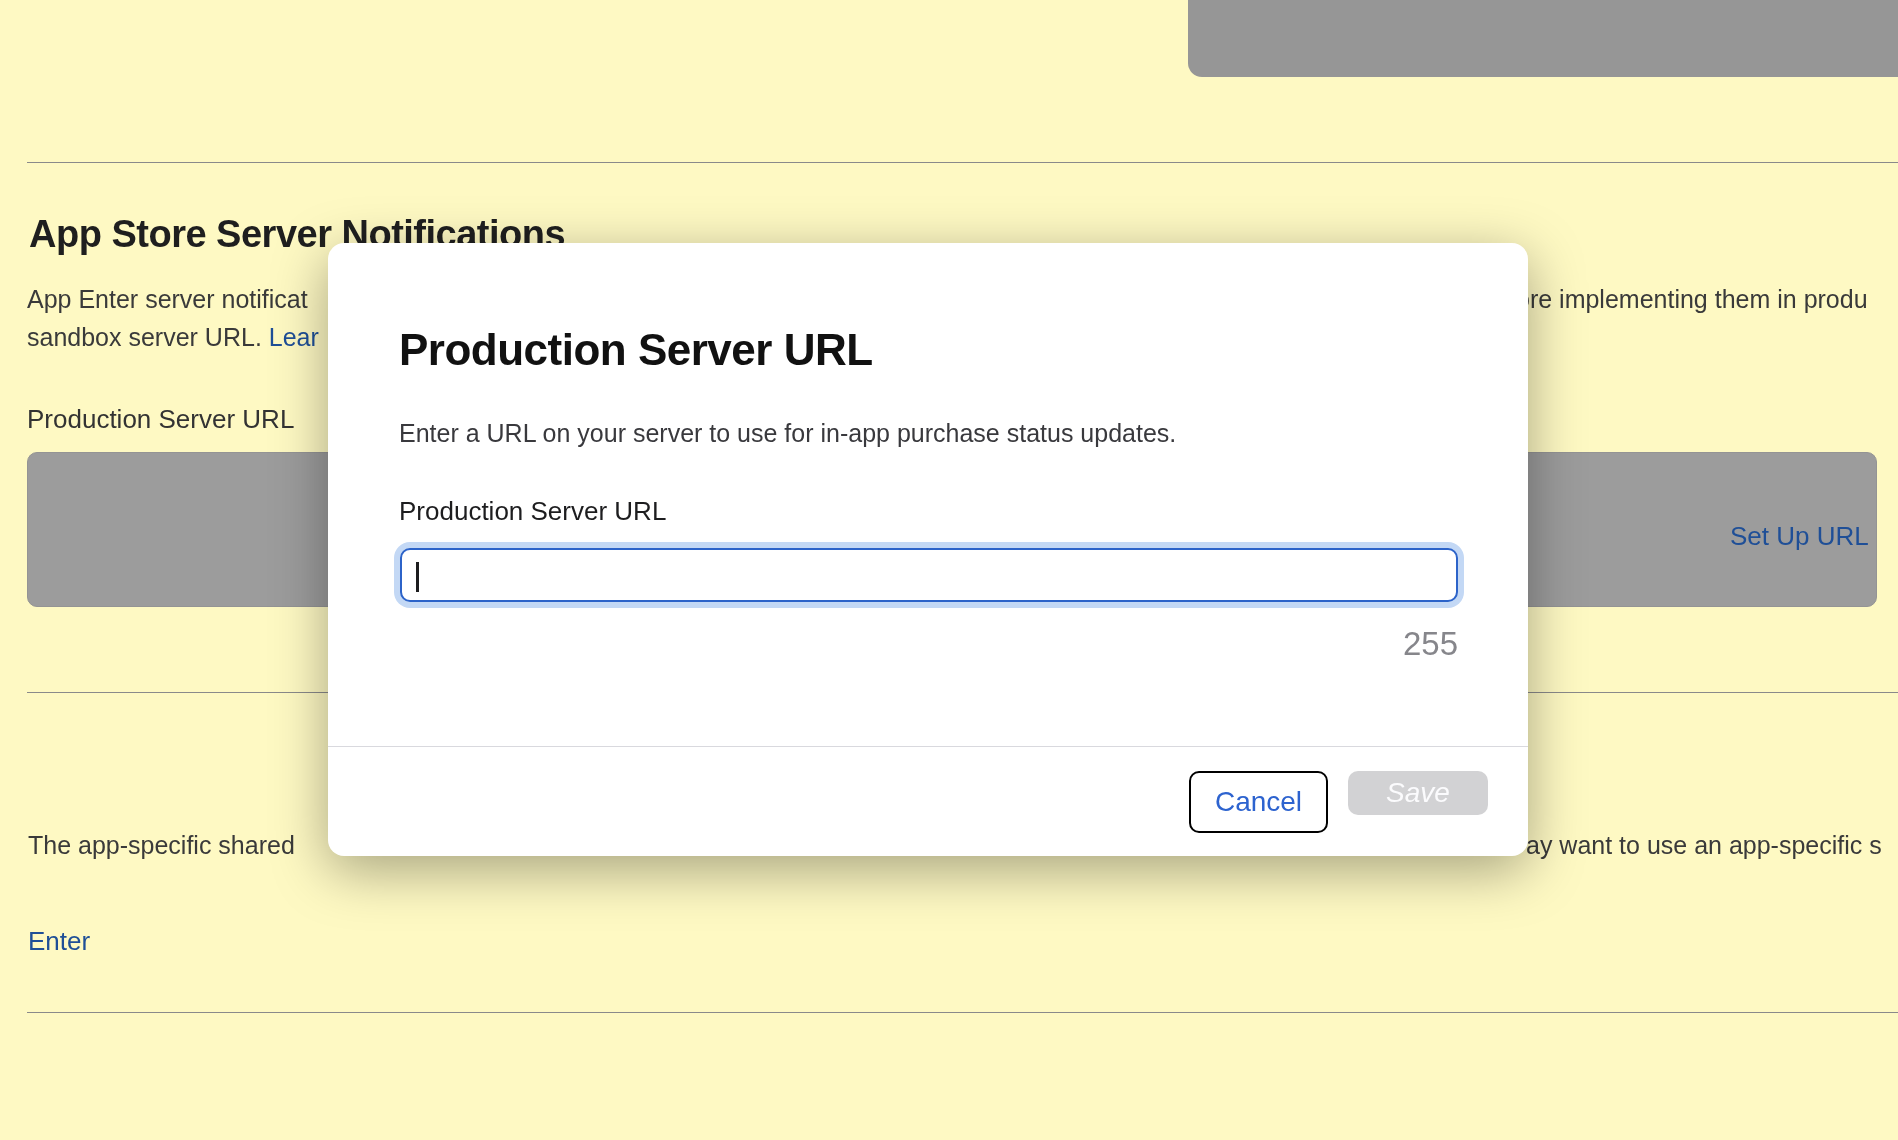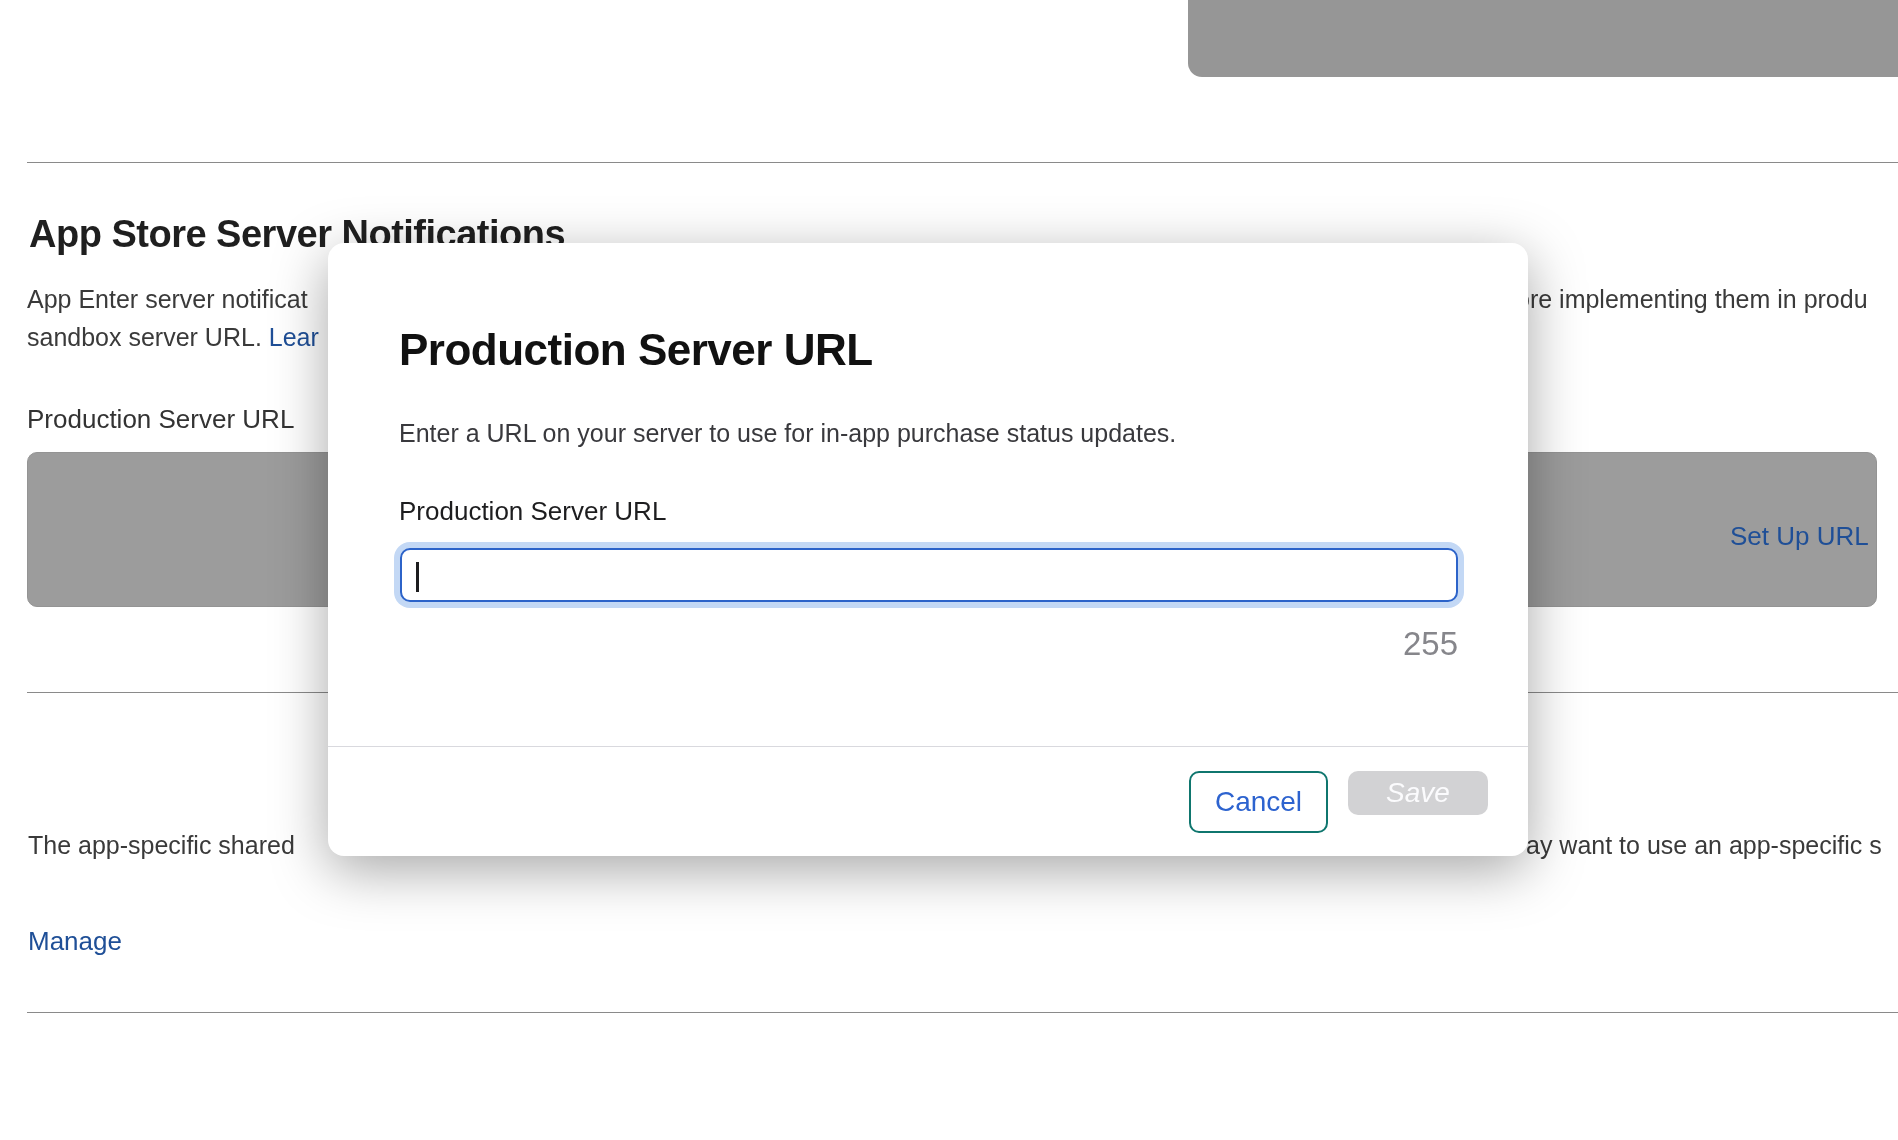--- a/index.html
+++ b/index.html
@@ -1,19 +1,19 @@
 <!DOCTYPE html>
 <html><head>
 <meta charset="utf-8">
 <style>
   * { margin:0; padding:0; box-sizing:border-box; }
   html,body { background:#777; }
   .screen {
     position:relative; width:1898px; height:1140px; overflow:hidden;
-    background:#ffffff;
+    background:#fef9c3;
     font-family:"Liberation Sans", sans-serif;
     -webkit-font-smoothing:antialiased;
   }
   
   .abs { position:absolute; }
   .topbox {
     left:1188px; top:0; width:710px; height:77px;
     background:#969696; border-bottom-left-radius:14px;
   }
   .divider { left:27px; width:1871px; height:1px; background:#8a8a8a; }
@@ -58,21 +58,21 @@
     font-size:33px; color:#86868b; line-height:1.2;
   }
   .footer-divider { left:328px; top:746px; width:1200px; height:1px; background:#d9d9de; }
   .btn {
     display:flex; align-items:center; justify-content:center;
     font-family:"Liberation Sans", sans-serif; font-size:28px;
     border-radius:10px; cursor:pointer; line-height:1;
   }
   .btn-cancel {
     left:1189px; top:771px; width:139px; height:62px;
-    background:#ffffff; border:2px solid #0f766e; color:#2d63cf;
+    background:#ffffff; border:2px solid #000000; color:#2d63cf;
   }
   .btn-save {
     left:1348px; top:771px; width:140px; height:44px;
     background:#d2d2d4; border:none; color:#fbfbfd; cursor:default;font-style:italic;
   }
 </style>
 </head>
 <body>
 
 <div class="screen">
@@ -96,21 +96,21 @@
   <a class="abs dim-link setup-link">Set Up URL</a>
 
   <div class="abs divider" style="top:692px"></div>
 
 
   <div class="abs body-txt" style="left:28px; top:826px; width:300px">The app-specific shared</div>
 
   <div class="abs body-txt" style="left:1526px; top:826px; width:372px">ay want to use an app-specific s</div>
 
 
-  <a class="abs dim-link manage-link">Manage</a>
+  <a class="abs dim-link manage-link">Enter</a>
 
   <div class="abs divider" style="top:1012px"></div>
 
 
   <div class="abs modal"></div>
 
   <div class="abs modal-title">Production Server URL</div>
 
   <div class="abs modal-desc">Enter a URL on your server to use for in-app purchase status updates.</div>
 

